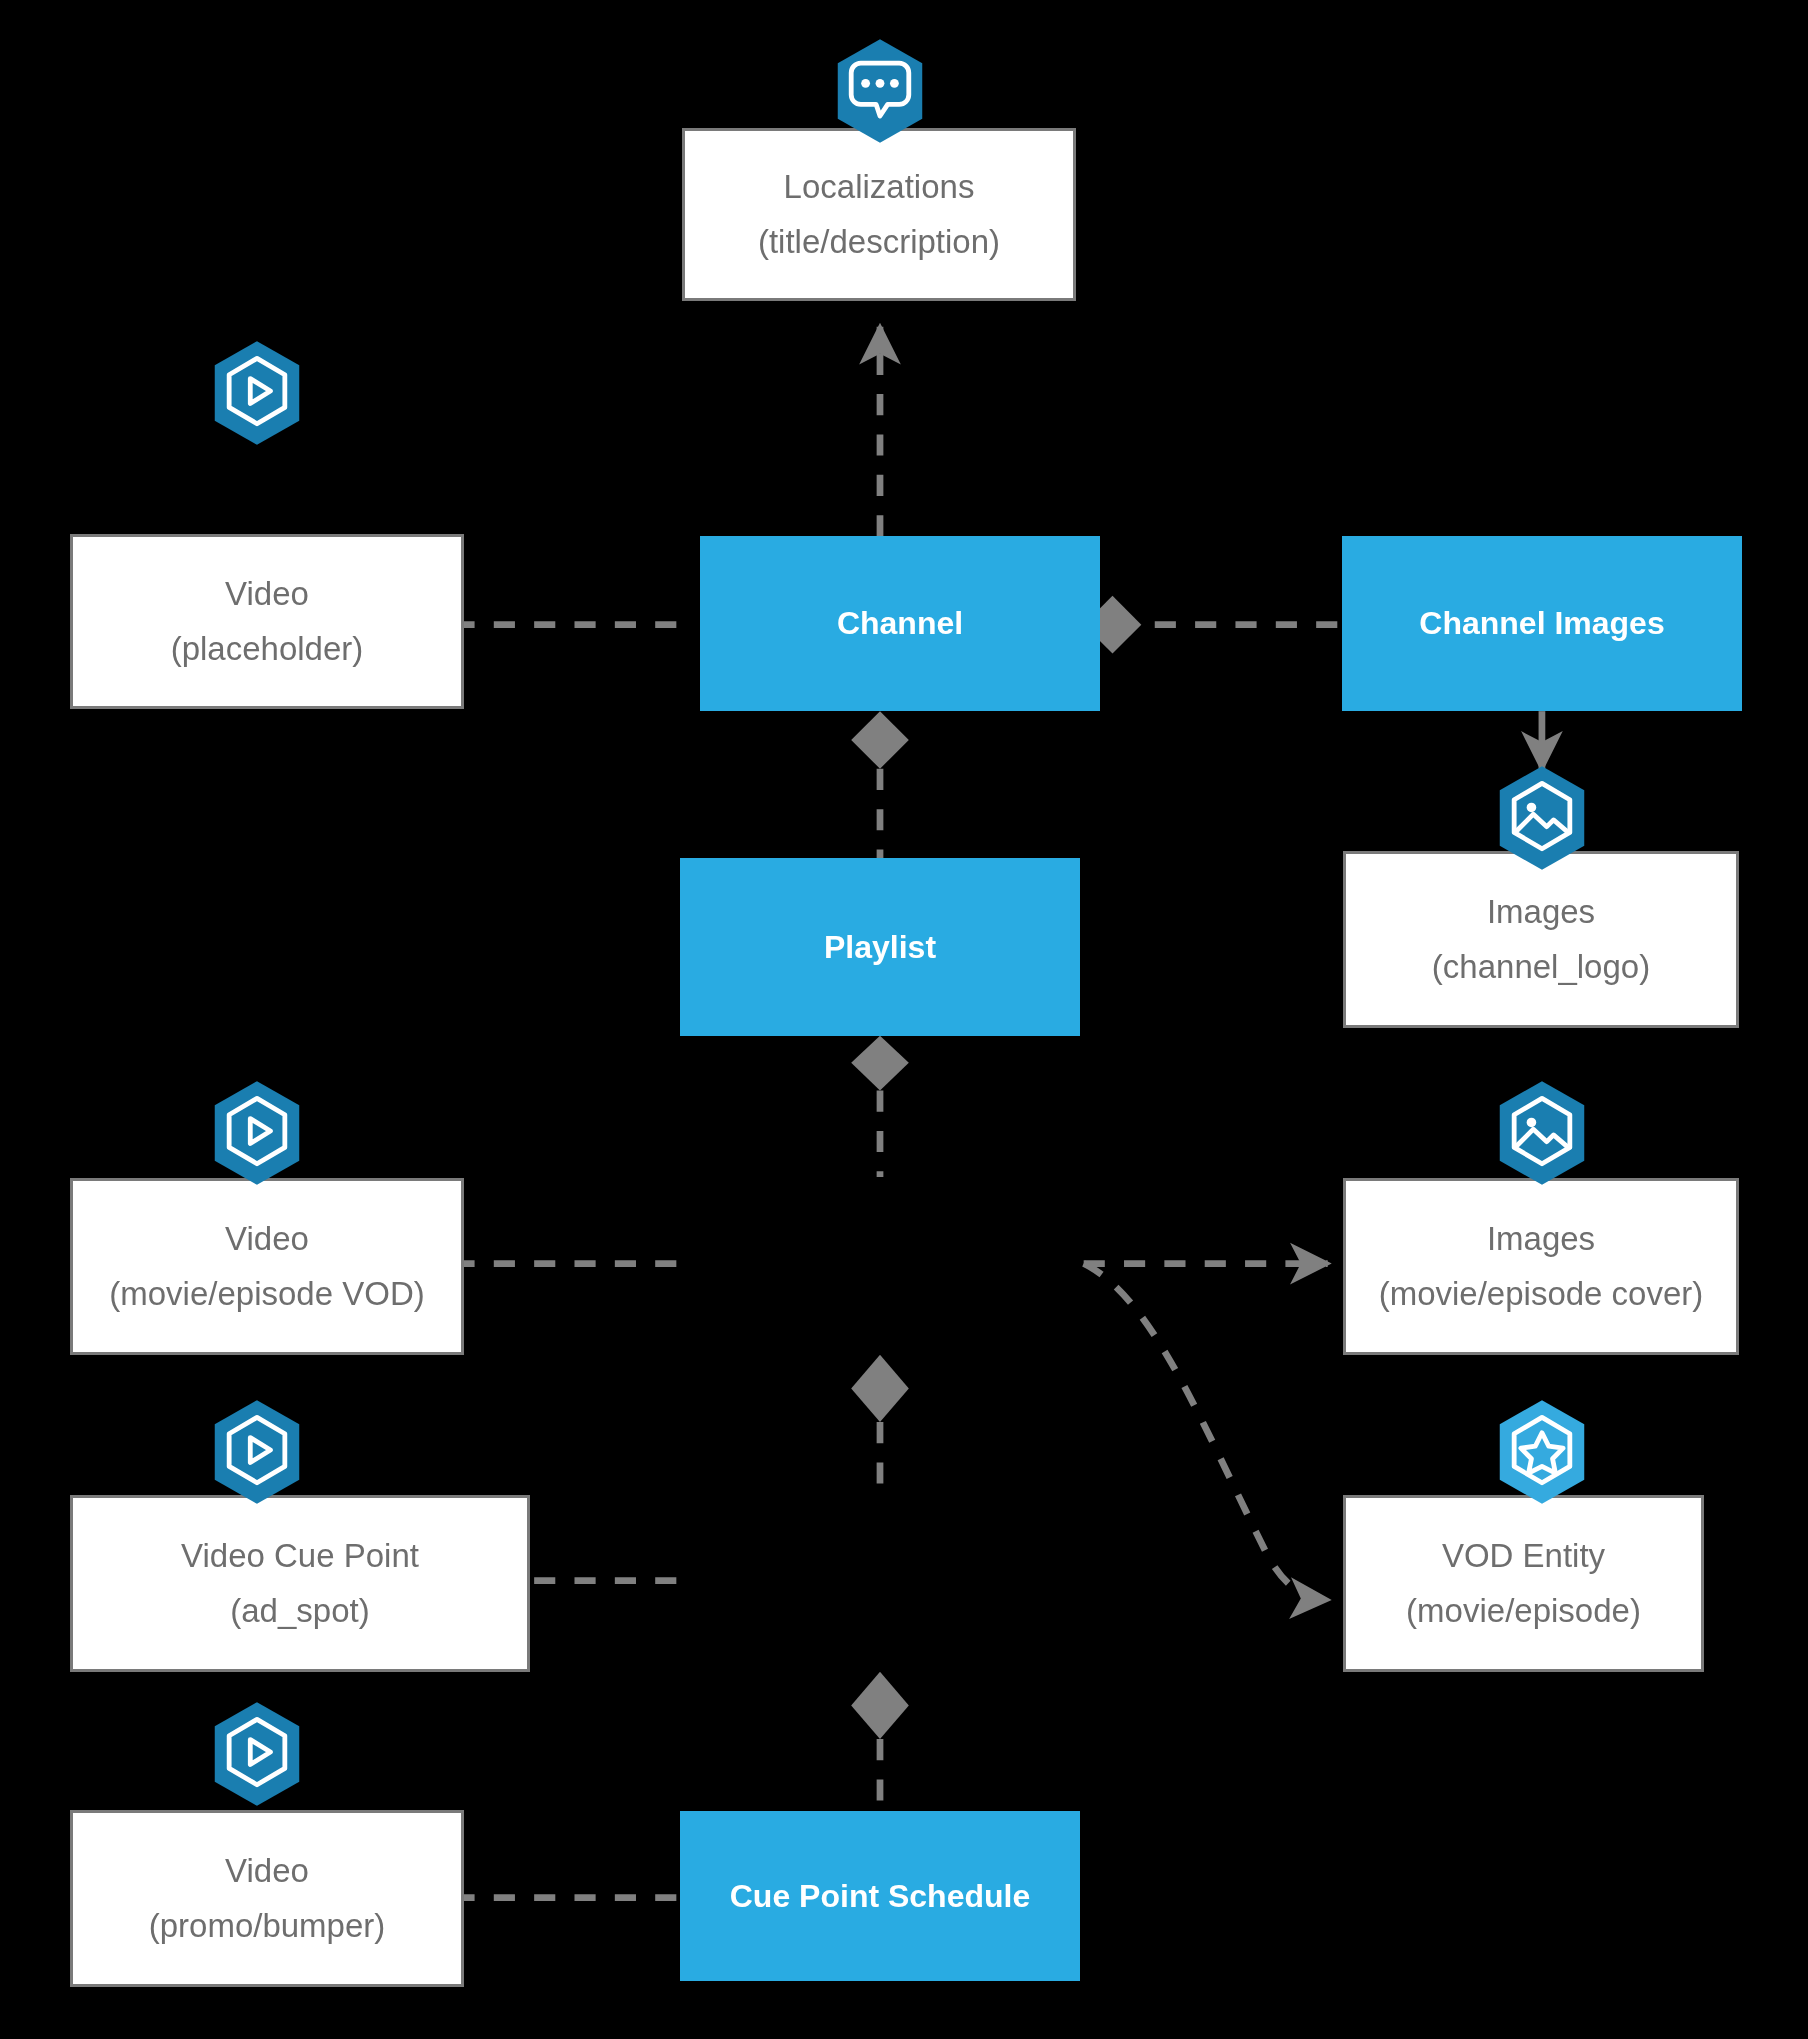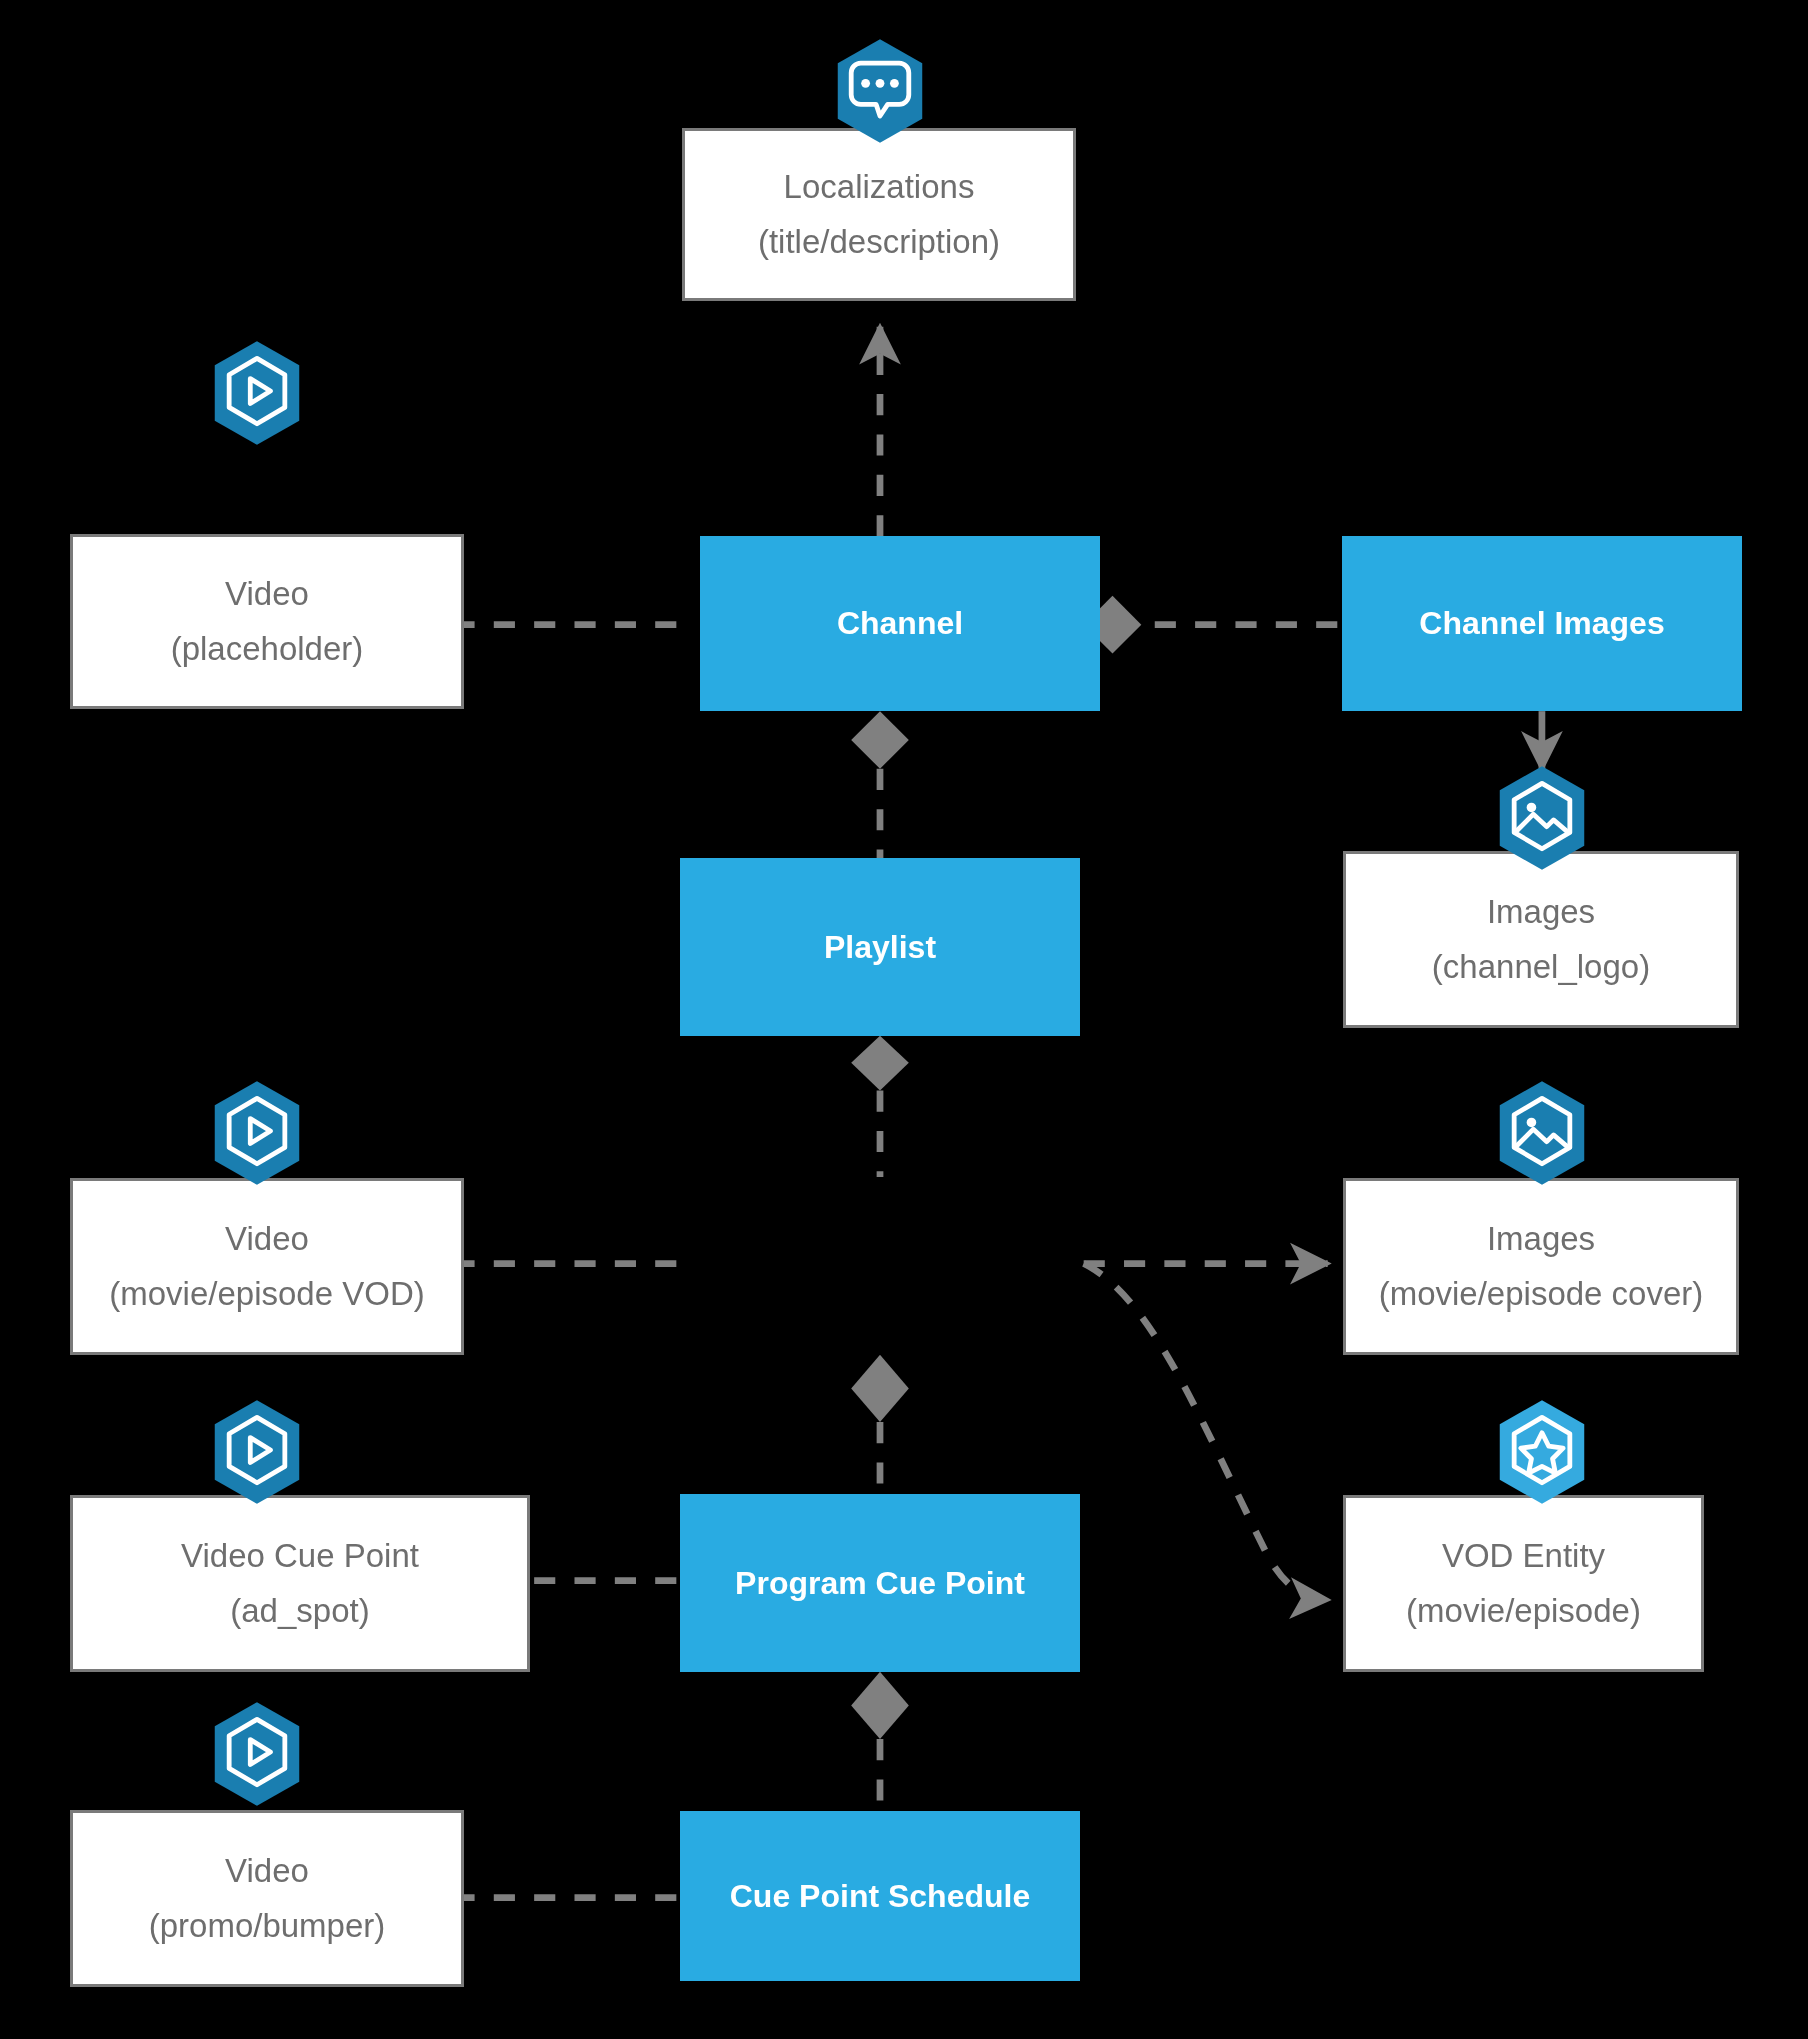--- a/index.html
+++ b/index.html
@@ -237,23 +237,20 @@
   <div class="node white" style="left:1343px; top:1178px; width:396px; height:177px;">
     <span>Images</span>
     <span class="line2">(movie/episode cover)</span>
   </div>
 
   <div class="node white" style="left:70px; top:1495px; width:460px; height:177px;">
     <span>Video Cue Point</span>
     <span class="line2">(ad_spot)</span>
   </div>
 
-  <div class="node blue" style="left:680px; top:1494px; width:400px; height:178px;">
-    <span>Program Cue Point</span>
-  </div>
 
   <div class="node white" style="left:1343px; top:1495px; width:361px; height:177px;">
     <span>VOD Entity</span>
     <span class="line2">(movie/episode)</span>
   </div>
 
   <div class="node white" style="left:70px; top:1810px; width:394px; height:177px;">
     <span>Video</span>
     <span class="line2">(promo/bumper)</span>
   </div>

